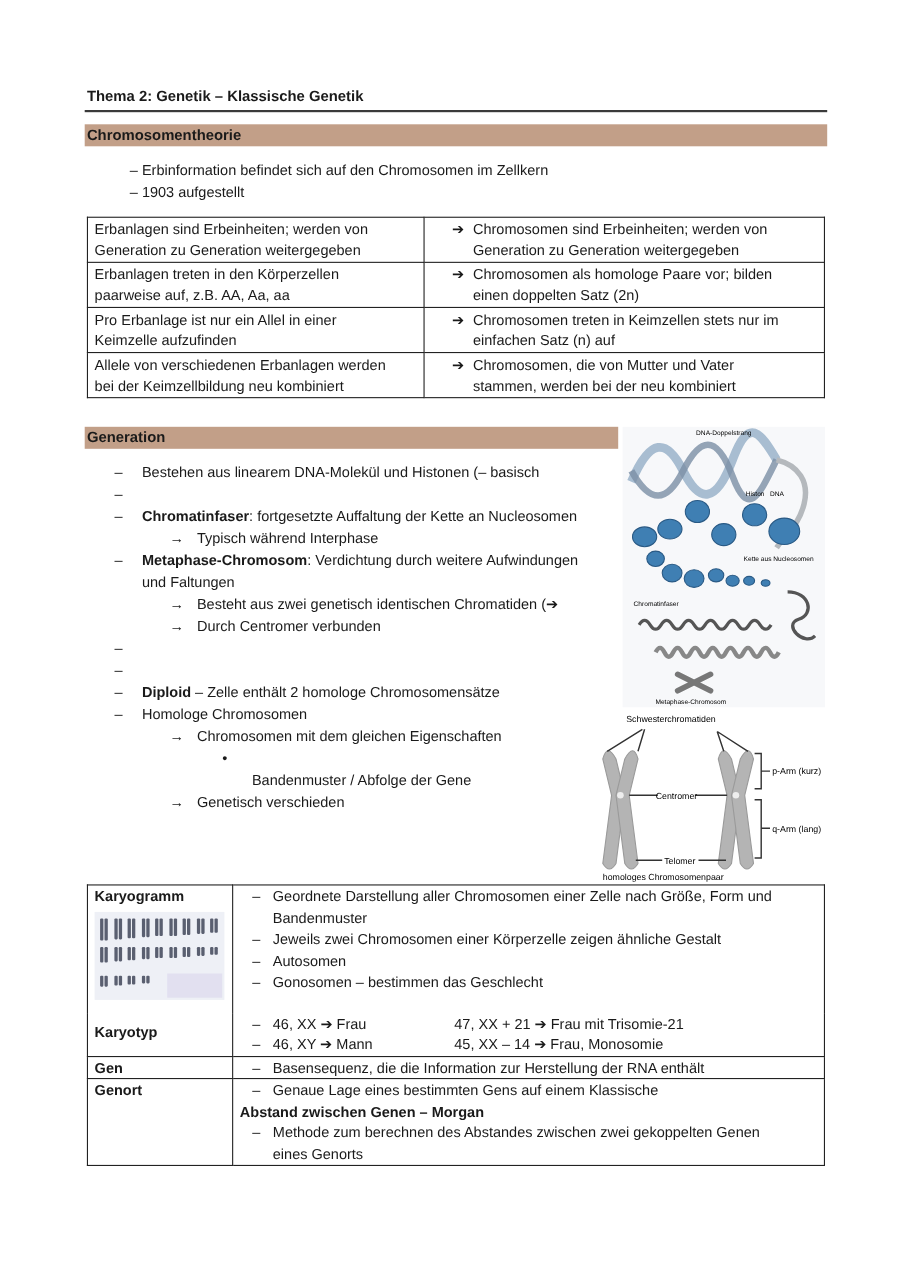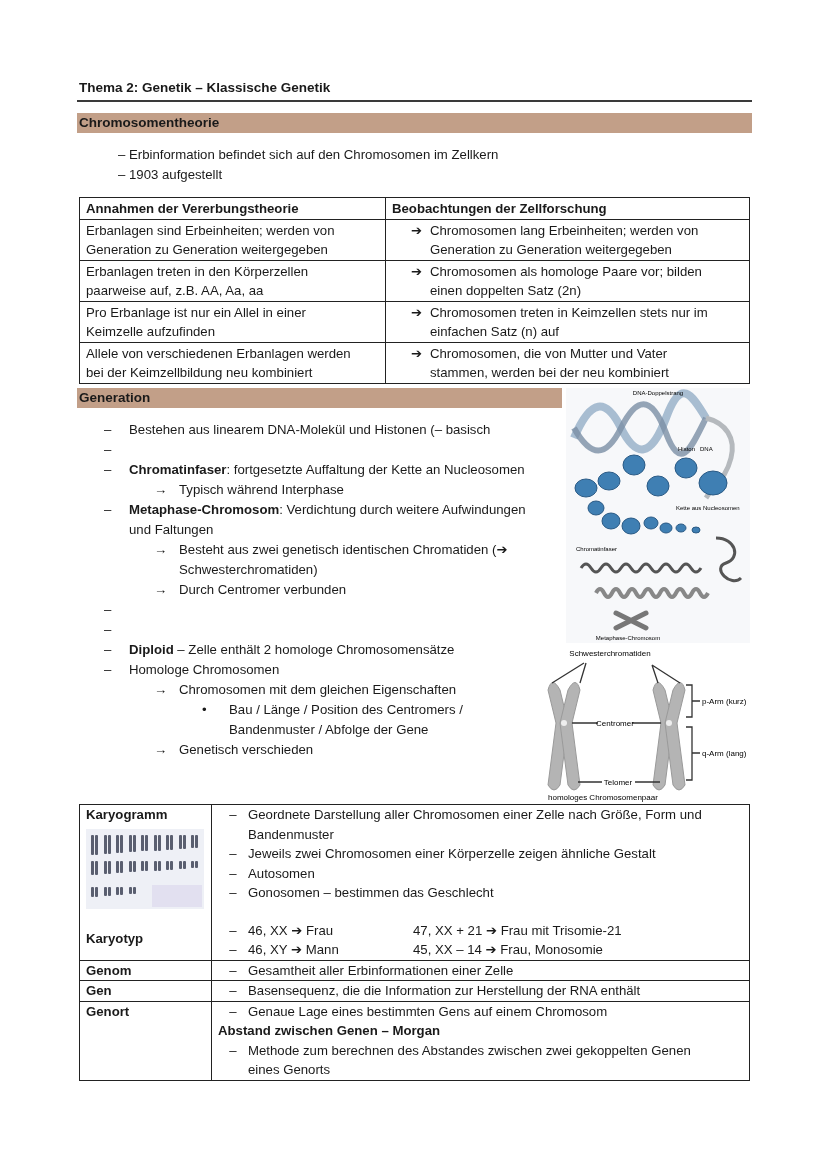--- a/index.html
+++ b/index.html
@@ -51,34 +51,30 @@
     <span class="txt" style="left:11px;">Erbinformation befindet sich auf den Chromosomen im Zellkern</span>
   </div>
   <div class="line" style="position:relative;">
     <span class="dash">–</span>
     <span class="txt" style="left:11px;">1903 aufgestellt</span>
   </div>
 </div>
 
 <table class="t1">
   <tbody>
-      <tr>
-    <th class="col1">Annahmen der Vererbungstheorie</th>
-    <th>Beobachtungen der Zellforschung</th>
-  </tr>
   <tr>
     <td class="col1">
           <div>Erbanlagen sind Erbeinheiten; werden von</div>
           <div>Generation zu Generation weitergegeben</div>
         </td>
     <td>
           <div class="arrowcell">
             <span class="arr">➔</span>
             <span>
-              <div>Chromosomen lang Erbeinheiten; werden von</div>
+              <div>Chromosomen sind Erbeinheiten; werden von</div>
               <div>Generation zu Generation weitergegeben</div>
             </span>
           </div>
         </td>
   </tr>
   <tr>
     <td class="col1">
           <div>Erbanlagen treten in den Körperzellen</div>
           <div>paarweise auf, z.B. AA, Aa, aa</div>
         </td>
@@ -148,23 +144,20 @@
     <span class="txt" style="left:25px;"><b>Metaphase-Chromosom</b><span>: Verdichtung durch weitere Aufwindungen</span></span>
   </div>
   <div class="line" style="position:relative;">
     <span class="txt" style="left:25px;">und Faltungen</span>
   </div>
   <div class="line" style="position:relative;">
     <span class="txt" style="left:50px;">→</span>
     <span class="txt" style="left:75px;">Besteht aus zwei genetisch identischen Chromatiden (➔</span>
   </div>
   <div class="line" style="position:relative;">
-    <span class="txt" style="left:75px;">Schwesterchromatiden)</span>
-  </div>
-  <div class="line" style="position:relative;">
     <span class="txt" style="left:50px;">→</span>
     <span class="txt" style="left:75px;">Durch Centromer verbunden</span>
   </div>
   <div class="line" style="position:relative;">
     <span class="dash">–</span>
   </div>
   <div class="line" style="position:relative;">
     <span class="dash">–</span>
   </div>
   <div class="line" style="position:relative;">
@@ -174,21 +167,20 @@
   <div class="line" style="position:relative;">
     <span class="dash">–</span>
     <span class="txt" style="left:25px;">Homologe Chromosomen</span>
   </div>
   <div class="line" style="position:relative;">
     <span class="txt" style="left:50px;">→</span>
     <span class="txt" style="left:75px;">Chromosomen mit dem gleichen Eigenschaften</span>
   </div>
   <div class="line" style="position:relative;">
     <span class="txt" style="left:98px;">•</span>
-    <span class="txt" style="left:125px;">Bau / Länge / Position des Centromers /</span>
   </div>
   <div class="line" style="position:relative;">
     <span class="txt" style="left:125px;">Bandenmuster / Abfolge der Gene</span>
   </div>
   <div class="line" style="position:relative;">
     <span class="txt" style="left:50px;">→</span>
     <span class="txt" style="left:75px;">Genetisch verschieden</span>
   </div>
 </div>
 
@@ -341,43 +333,34 @@
             <span>47, XX + 21 ➔ Frau mit Trisomie-21</span>
           </div>
       <div class="row-item">
             <span class="d">–</span>
             <span style="width:165px; display:inline-block;">46, XY ➔ Mann</span>
             <span>45, XX – 14 ➔ Frau, Monosomie</span>
           </div>
     </td>
   </tr>
   <tr>
-    <td class="k">Genom</td>
+    <td class="k">Gen</td>
     <td>
           <div class="row-item">
             <span class="d">–</span>
-            <span>Gesamtheit aller Erbinformationen einer Zelle</span>
-          </div>
-        </td>
-  </tr>
-  <tr>
-    <td class="k">Gen</td>
-    <td>
-          <div class="row-item">
-            <span class="d">–</span>
             <span>Basensequenz, die die Information zur Herstellung der RNA enthält</span>
           </div>
         </td>
   </tr>
   <tr>
     <td class="k">Genort</td>
     <td>
       <div class="row-item">
             <span class="d">–</span>
-            <span>Genaue Lage eines bestimmten Gens auf einem Chromosom</span>
+            <span>Genaue Lage eines bestimmten Gens auf einem Klassische</span>
           </div>
       <div style="font-weight:bold;">Abstand zwischen Genen – Morgan</div>
       <div class="row-item">
             <span class="d">–</span>
             <span>Methode zum berechnen des Abstandes zwischen zwei gekoppelten Genen</span>
           </div>
       <div class="row-item">
             <span class="d"></span>
             <span>eines Genorts</span>
           </div>

